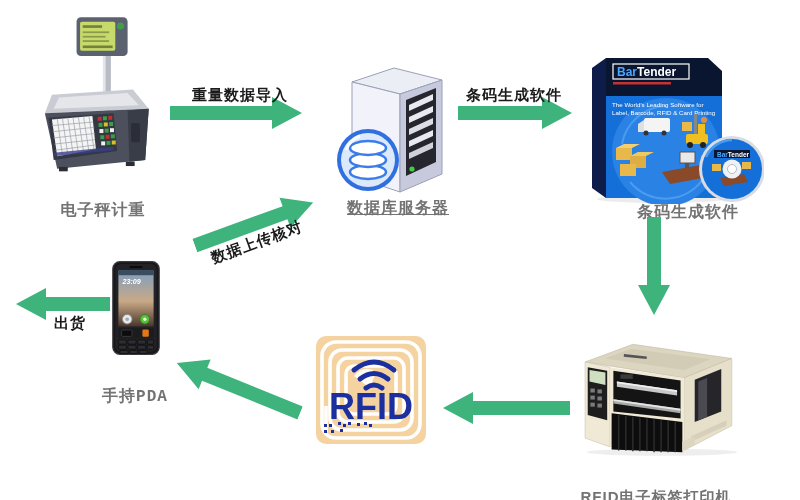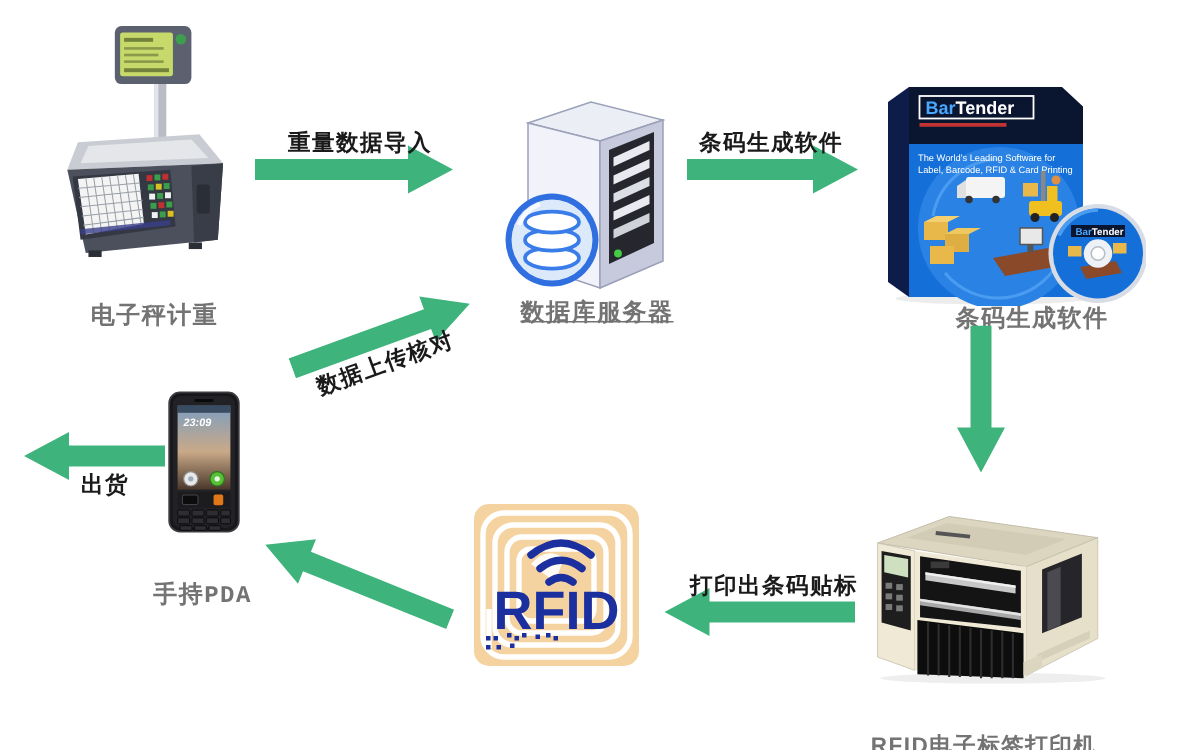--- a/index.html
+++ b/index.html
@@ -284,21 +284,20 @@
   </svg>
   <div class="arrowlabel" style="left:434px;top:86px;width:160px;">条码生成软件</div>
 
   <svg class="arrow" style="left:637px;top:217px;" width="34" height="98" viewBox="0 0 34 98">
     <polygon points="10,0 24,0 24,68 33,68 17,98 1,68 10,68" fill="#3eb47c"></polygon>
   </svg>
 
   <svg class="arrow" style="left:443px;top:391px;" width="127" height="34" viewBox="0 0 127 34">
     <polygon points="127,10 30,10 30,1 0,17 30,33 30,24 127,24" fill="#3eb47c"></polygon>
   </svg>
-  <div class="arrowlabel" style="left:436px;top:381px;width:160px;">打印出条码贴标</div>
 
   <svg class="arrow rot-up" style="left:172px;top:371px;" width="133" height="34" viewBox="0 0 133 34">
     <polygon points="133,10 30,10 30,1 0,17 30,33 30,24 133,24" fill="#3eb47c"></polygon>
   </svg>
 
   <svg class="arrow" style="left:16px;top:287px;" width="94" height="34" viewBox="0 0 94 34">
     <polygon points="94,10 30,10 30,1 0,17 30,33 30,24 94,24" fill="#3eb47c"></polygon>
   </svg>
   <div class="arrowlabel" style="left:10px;top:280px;width:120px;margin-top:34px;">出货</div>
 

